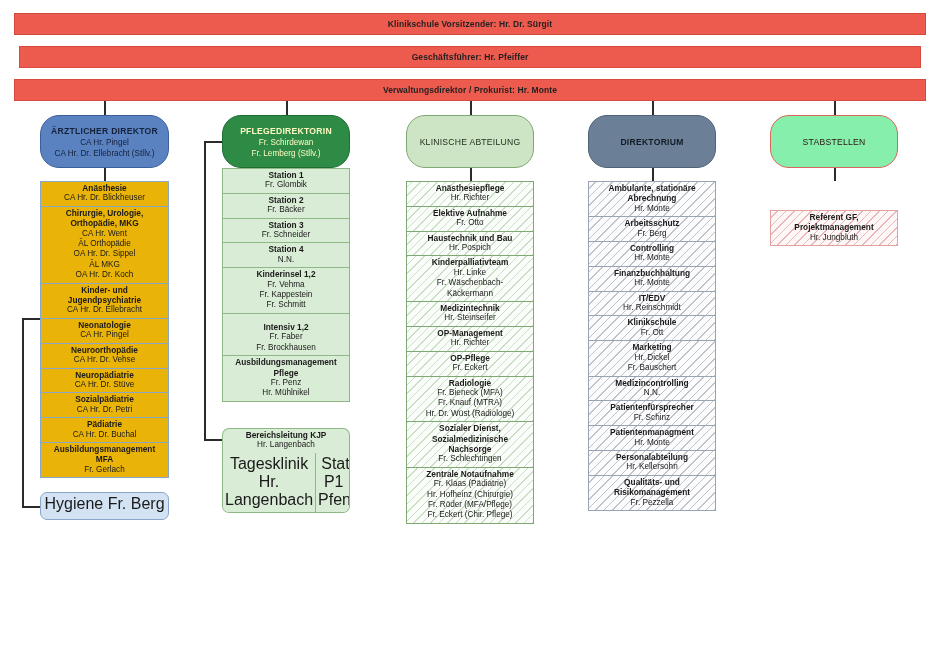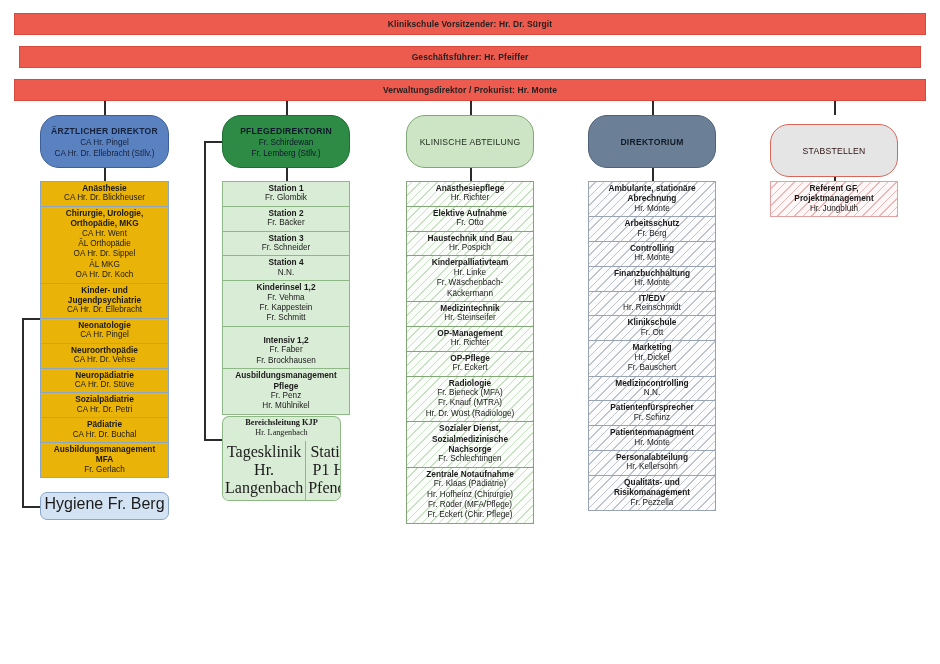--- a/index.html
+++ b/index.html
@@ -38,24 +38,24 @@
     box-sizing:border-box;
     display:flex;flex-direction:column;
     align-items:center;justify-content:center;
     text-align:center;
     padding:3px 4px;
   }
   .head .t{font-size:8.6px;font-weight:bold;letter-spacing:.25px;line-height:12px;}
   .head .s{font-size:8.2px;line-height:11px;}
 
   #head1{left:40px;top:115px;width:129px;height:53px;background:#5b82c0;border:1.4px solid #3c5f99;color:#15213b;}
-  #head2{left:222px;top:115px;width:128px;height:53px;background:#2e8b46;border:1.4px solid #1d6e33;color:#0f172a;}
+  #head2{left:222px;top:115px;width:128px;height:53px;background:#2e8b46;border:1.4px solid #1d6e33;color:#fef9c3;}
   #head3{left:406px;top:115px;width:128px;height:53px;background:#cde5c4;border:1.4px solid #7fa875;color:#1f2b1c;}
   #head4{left:588px;top:115px;width:128px;height:53px;background:#6b7f96;border:1.4px solid #4f6277;color:#121b25;}
-  #head5{left:770px;top:124px;width:128px;height:53px;background:#e5e5e5;border:1.4px solid #d8665b;color:#2b1110;}
+  #head5{left:770px;top:115px;width:128px;height:53px;background:#86efac;border:1.4px solid #d8665b;color:#2b1110;}
   #head3 .t,#head5 .t{font-weight:normal;}
 
   
   .stack{position:absolute;box-sizing:border-box;}
   .cell{
     box-sizing:border-box;
     padding:1px 2px 2px 2px;
     text-align:center;
     border:1px solid #8aa6c9;
     border-bottom:none;
@@ -67,26 +67,26 @@
 
   
   #stack1{left:40px;top:181px;width:129px;}
   #box-hygiene{
     position:absolute;left:40px;top:492px;width:129px;height:28px;
     background:#d3e3f3;border:1.2px solid #8aa6c9;border-radius:7px;
     box-sizing:border-box;padding-top:2px;text-align:center;
   }
 
   
-  #stack2{left:222px;top:181px;width:128px;}
+  #stack2{left:222px;top:168px;width:128px;}
   #stack2 .cell{background:#d9ecd5;border-color:#8fb887;}
   #stack2 .cell:last-child{border-bottom:1px solid #8fb887;}
   .cell.pad-top{padding-top:8px;}
 
-  #kjp{position:absolute;left:222px;top:416px;width:119px;box-sizing:border-box;font-family:Liberation Serif, serif;}
+  #kjp{position:absolute;left:222px;top:428px;width:128px;box-sizing:border-box;}
   #kjp .cell{background:#d9ecd5;border-color:#8fb887;}
   #kjp .kjp-head{border-top-left-radius:7px;border-top-right-radius:7px;}
   #kjp .row2{display:flex;border:1px solid #8fb887;border-top:none;
     border-bottom-left-radius:7px;border-bottom-right-radius:7px;overflow:hidden;}
   #kjp .row2 .half{
     flex:1;background:#d9ecd5;text-align:center;padding:2px 2px 3px 2px;
     box-sizing:border-box;
   }
   #kjp .row2 .half + .half{border-left:1px solid #8fb887;}
 
@@ -98,20 +98,21 @@
   }
   .hatch-grey{
     background-color:#fcfcfd;
     background-image:repeating-linear-gradient(-45deg,
       rgba(140,150,165,.55) 0 1px, rgba(0,0,0,0) 1px 6px);
   }
   .hatch-pink{
     background-color:#fdf7f7;
     background-image:repeating-linear-gradient(-45deg,
       rgba(225,140,140,.6) 0 1px, rgba(0,0,0,0) 1px 6px);
+    margin-top:29px;
   }
   #stack3{left:406px;top:181px;width:128px;}
   #stack3 .cell{border-color:#7fa875;}
   #stack3 .cell:last-child{border-bottom:1px solid #7fa875;}
   #stack4{left:588px;top:181px;width:128px;}
   #stack4 .cell{border-color:#98a4b4;}
   #stack4 .cell:last-child{border-bottom:1px solid #98a4b4;}
   #stack5{left:770px;top:181px;width:128px;}
   #stack5 .cell{border-color:#e3a0a0;border-bottom:1px solid #e3a0a0;}
 </style>

